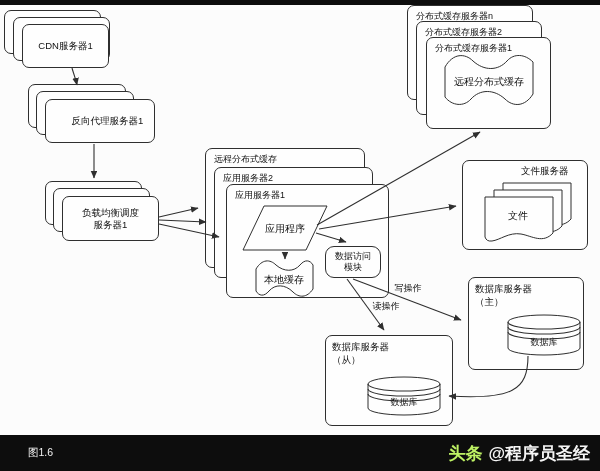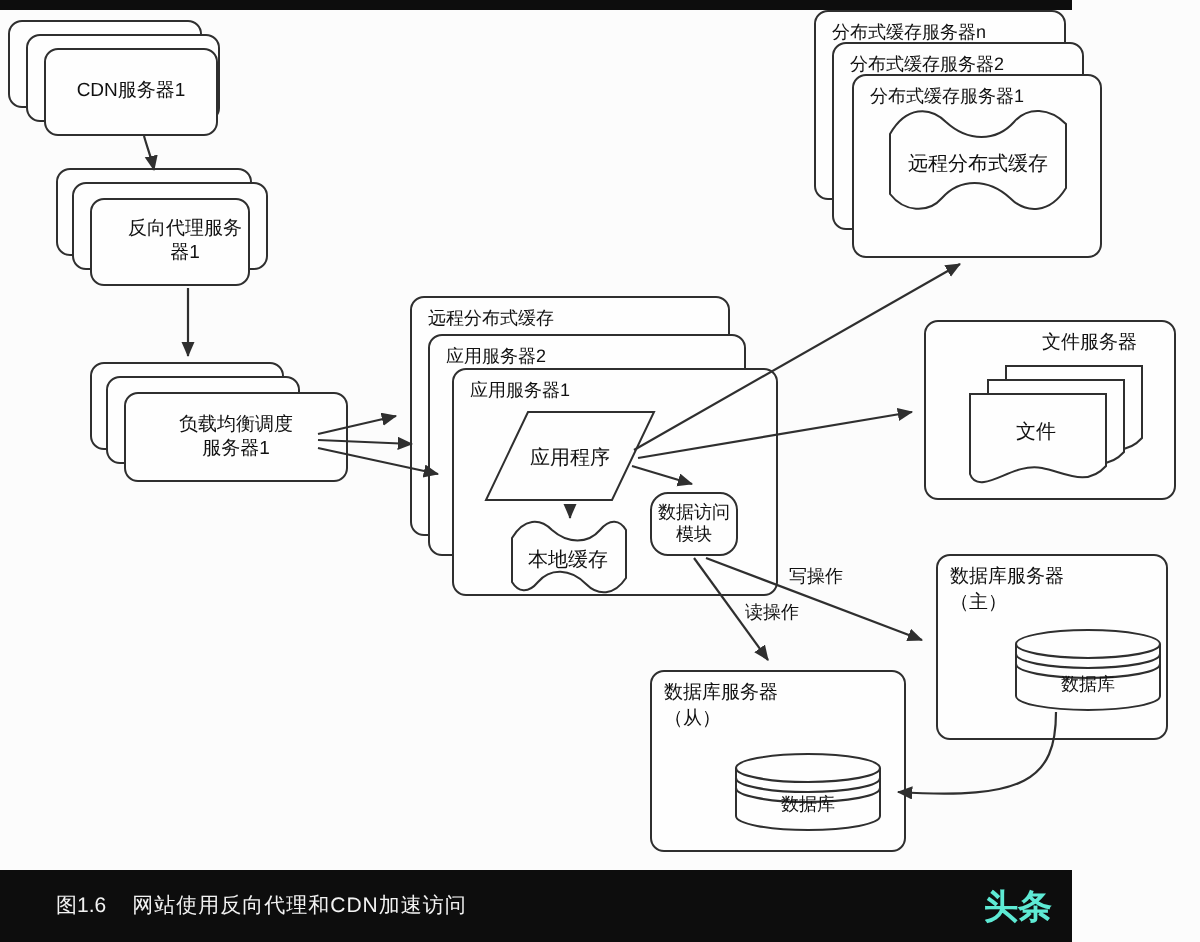--- a/index.html
+++ b/index.html
@@ -2,28 +2,28 @@
 <html><head>
 <meta charset="utf-8">
 <style>
   html,body{margin:0;padding:0;background:#ffffff;}
   #figure{
     position:relative;width:600px;height:471px;overflow:hidden;
     background:#fcfcfc;
     font-family:"Liberation Sans","DejaVu Sans",sans-serif;
     color:#1a1a1a;
   }
-  .bar{position:absolute;left:0;width:536px;background:#0d0d0d;}
+  .bar{position:absolute;left:0;width:600px;background:#0d0d0d;}
   #topbar{top:0;height:5px;}
   #bottombar{top:435px;height:36px;display:flex;align-items:center;}
   #caption-number{color:#f2f2f2;font-size:10.5px;margin-left:28px;}
   #caption-text{color:#f2f2f2;font-size:10.5px;margin-left:13px;letter-spacing:.5px;}
   #watermark{margin-left:auto;margin-right:10px;display:flex;align-items:center;gap:6px;
              font-size:17px;font-weight:bold;}
-  #watermark .brand{color:#5eead4;}
+  #watermark .brand{color:#bef264;}
   #watermark .account{color:#f5f5f5;}
 
   .box{position:absolute;background:#fefefe;border:1px solid #2f2f2f;border-radius:7px;box-sizing:border-box;}
   .clabel{display:flex;flex-direction:column;align-items:center;justify-content:center;
           width:100%;height:100%;text-align:center;font-size:9.5px;line-height:12px;color:#111;}
   .tlabel{position:absolute;top:4px;left:8px;font-size:9px;color:#111;white-space:nowrap;}
   .dblabel{position:absolute;top:4px;font-size:9.5px;line-height:13px;color:#111;}
 
   svg{position:absolute;top:0;left:0;pointer-events:none;}
   .shape{fill:#fefefe;stroke:#2f2f2f;stroke-width:1;}
@@ -37,44 +37,44 @@
 <div id="figure">
 
   <div class="box" style="left:4px;top:10px;width:97px;height:44px;"></div>
   <div class="box" style="left:13px;top:17px;width:97px;height:44px;"></div>
   <div class="box" style="left:22px;top:24px;width:87px;height:44px;">
     <div class="clabel">CDN服务器1</div>
   </div>
 
   <div class="box" style="left:28px;top:84px;width:98px;height:44px;"></div>
   <div class="box" style="left:36px;top:91px;width:98px;height:44px;"></div>
-  <div class="box" style="left:45px;top:99px;width:80px;height:44px;padding-left:15px;">
+  <div class="box" style="left:45px;top:99px;width:110px;height:44px;padding-left:15px;">
     <div class="clabel">反向代理服务器1</div>
   </div>
 
   <div class="box" style="left:45px;top:181px;width:97px;height:44px;"></div>
   <div class="box" style="left:53px;top:188px;width:97px;height:44px;"></div>
-  <div class="box" style="left:62px;top:196px;width:112px;height:45px;">
+  <div class="box" style="left:62px;top:196px;width:97px;height:45px;">
     <div class="clabel">
       <span>负载均衡调度</span>
       <span>服务器1</span>
     </div>
   </div>
 
   <div class="box" style="left:205px;top:148px;width:160px;height:120px;">
     <div class="tlabel">远程分布式缓存</div>
   </div>
   <div class="box" style="left:214px;top:167px;width:159px;height:111px;">
     <div class="tlabel">应用服务器2</div>
   </div>
   <div class="box" style="left:226px;top:184px;width:163px;height:114px;">
     <div class="tlabel">应用服务器1</div>
   </div>
 
-  <div class="box" style="left:325px;top:246px;width:44px;height:32px;border-radius:9px;">
+  <div class="box" style="left:325px;top:246px;width:56px;height:32px;border-radius:9px;">
     <div class="clabel" style="font-size:9px;line-height:11px;">
       <span>数据访问</span>
       <span>模块</span>
     </div>
   </div>
 
   <div class="box" style="left:407px;top:5px;width:126px;height:95px;">
     <div class="tlabel">分布式缓存服务器n</div>
   </div>
   <div class="box" style="left:416px;top:21px;width:126px;height:94px;">
@@ -148,19 +148,19 @@
     <text class="svgtext" x="518" y="219">文件</text>
     <text class="svgtext small" x="544" y="345">数据库</text>
     <text class="svgtext small" x="404" y="405">数据库</text>
     <text class="svgtext small" x="408" y="291">写操作</text>
     <text class="svgtext small" x="386" y="309">读操作</text>
   </svg>
 
   <div id="topbar" class="bar"></div>
   <div id="bottombar" class="bar">
     <span id="caption-number">图1.6</span>
-    <span id="caption-text">网站使用反向代理和CDN加速访问</span>
     <span id="watermark">
       <span class="brand">头条</span>
+      <span class="account">@程序员圣经</span>
     </span>
   </div>
 
 </div>
 
 </body></html>

